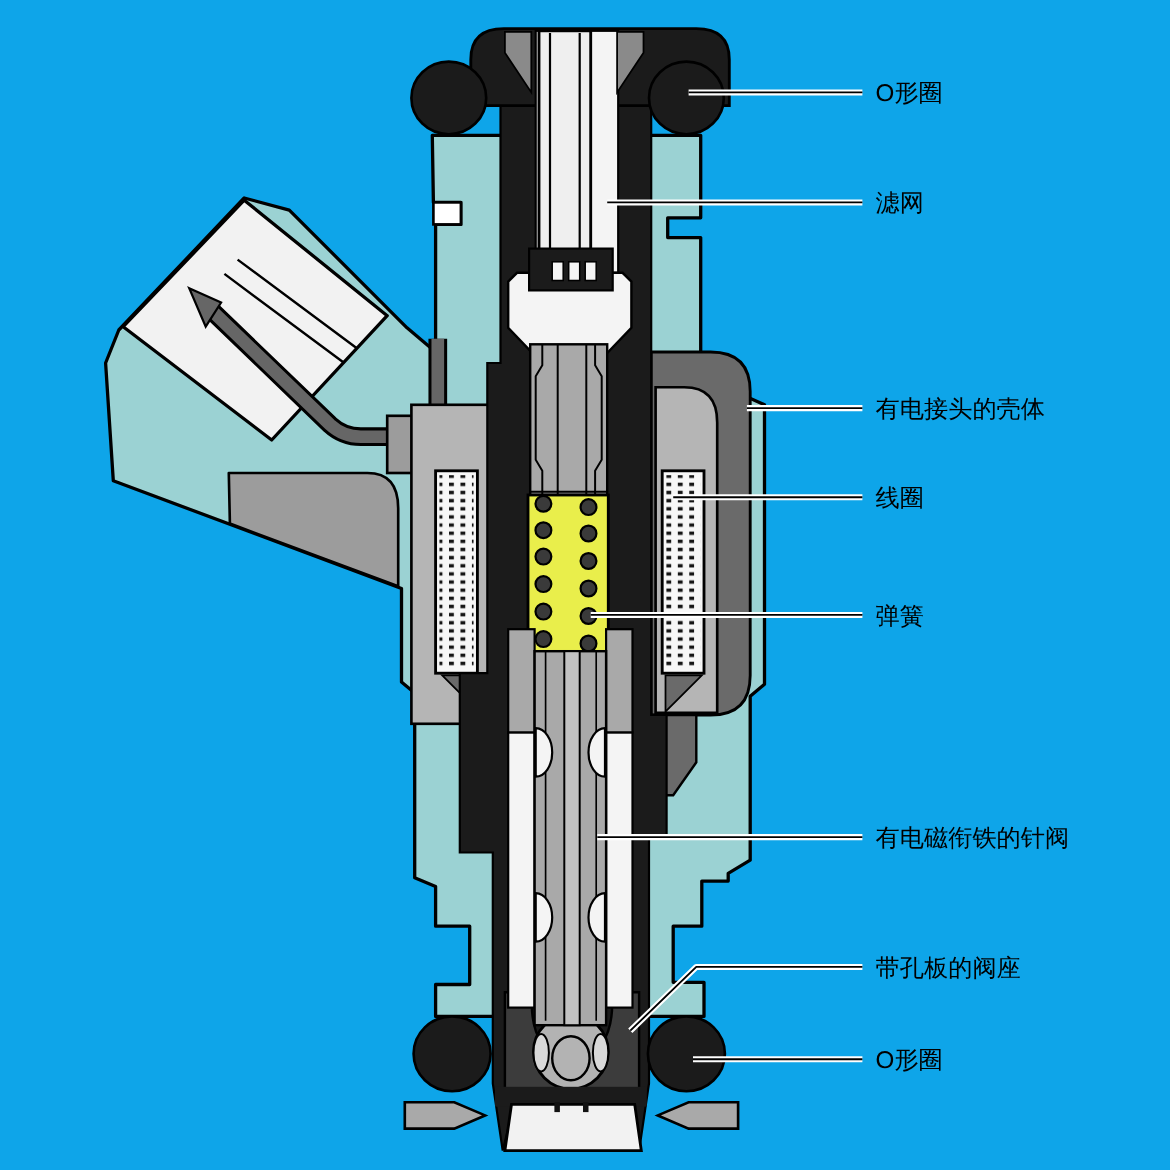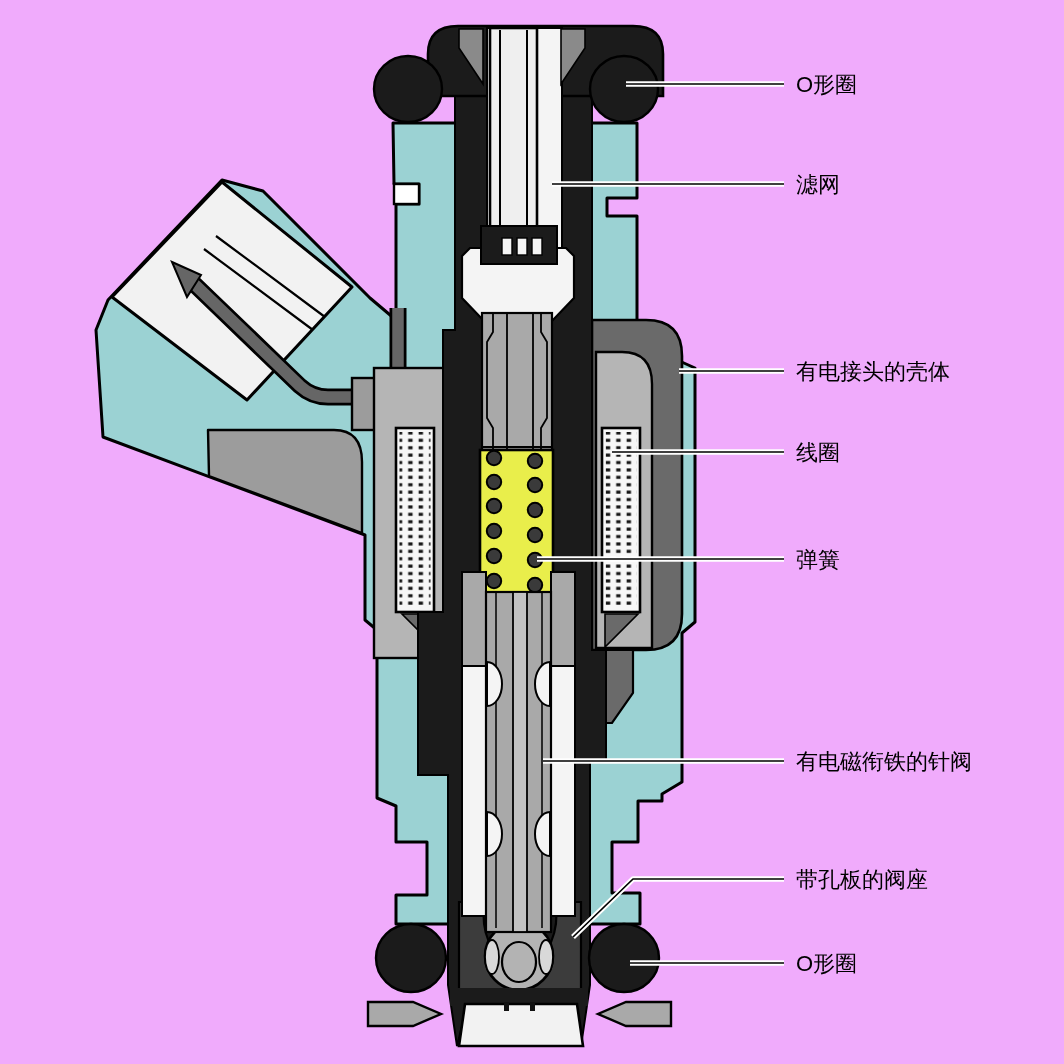--- a/index.html
+++ b/index.html
@@ -1,16 +1,16 @@
 <!DOCTYPE html>
 <html><head>
 <meta charset="utf-8">
 <style>
   html,body{margin:0;padding:0;background:#fff;}
-  .stage{position:relative;width:1064px;height:1064px;background:#f0abfc;overflow:hidden;
+  .stage{position:relative;width:1064px;height:1064px;background:#0ea5e9;overflow:hidden;
          font-family:"Liberation Sans","DejaVu Sans",sans-serif;}
   svg{display:block}
   .label-text{font-size:22px;fill:#000;font-family:"Liberation Sans","DejaVu Sans",sans-serif;}
 </style>
 </head>
 <body>
 
 <div class="stage">
 <svg width="1064" height="1064" viewBox="0 0 1064 1064">
 

